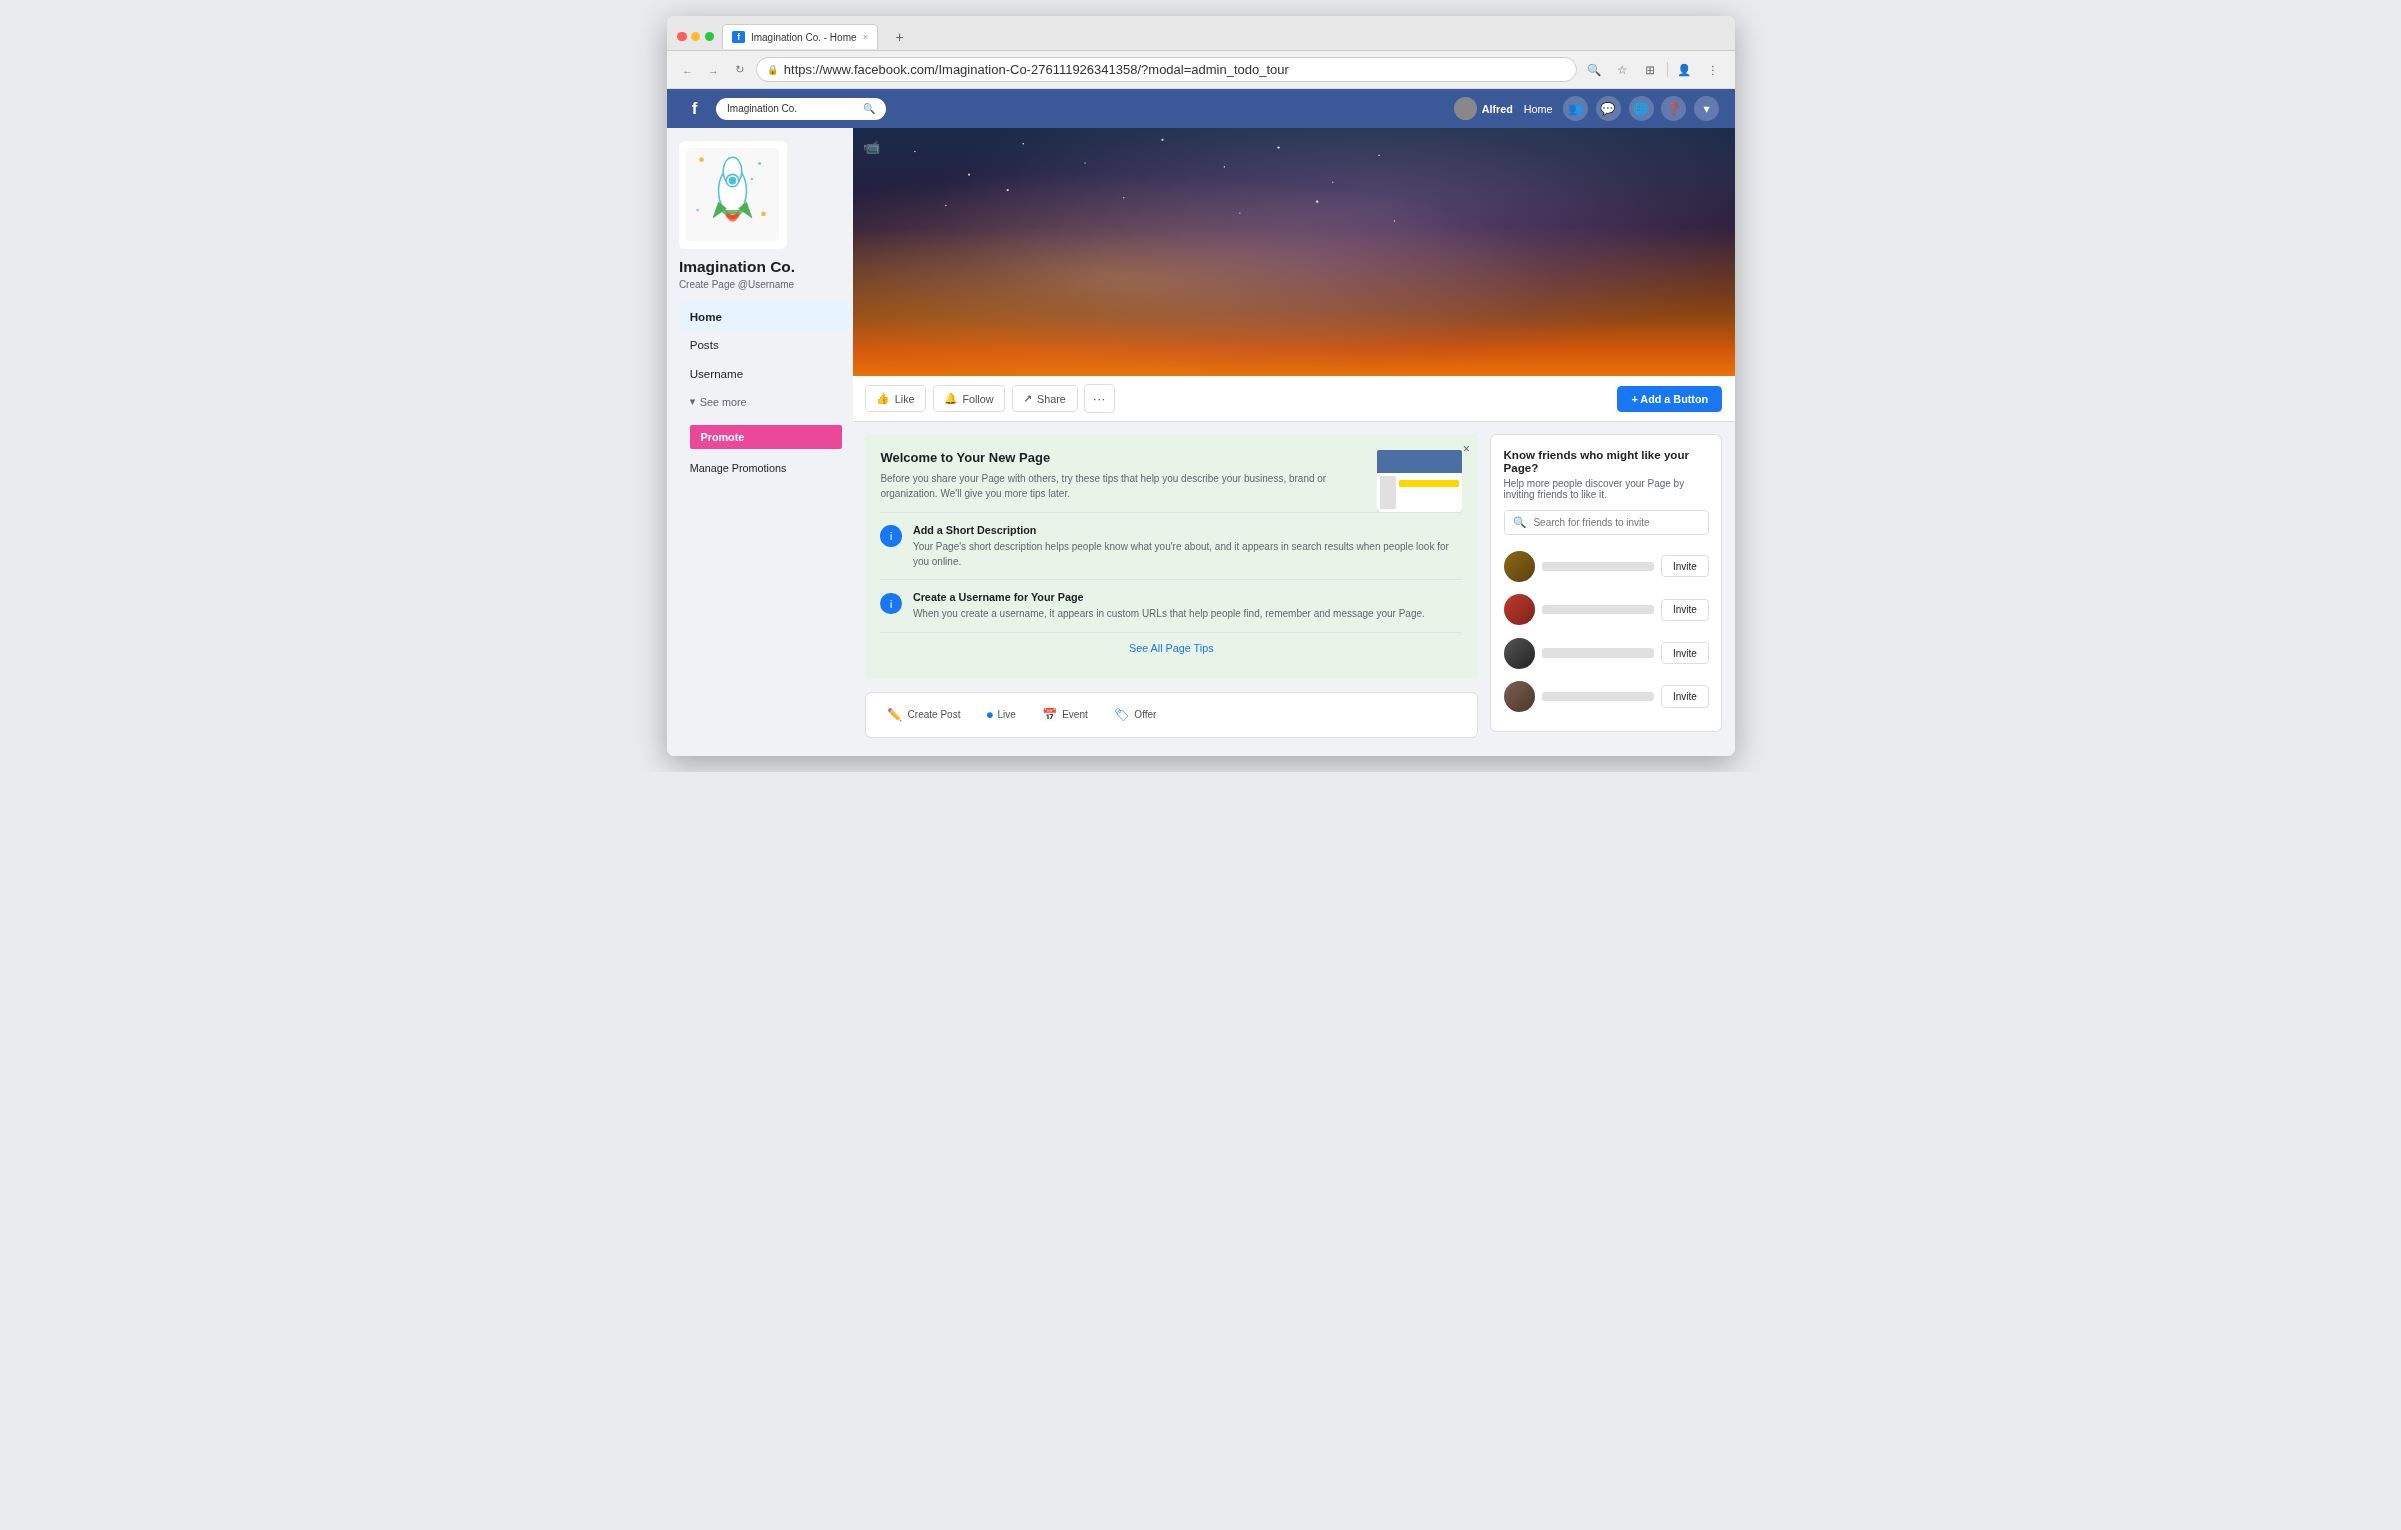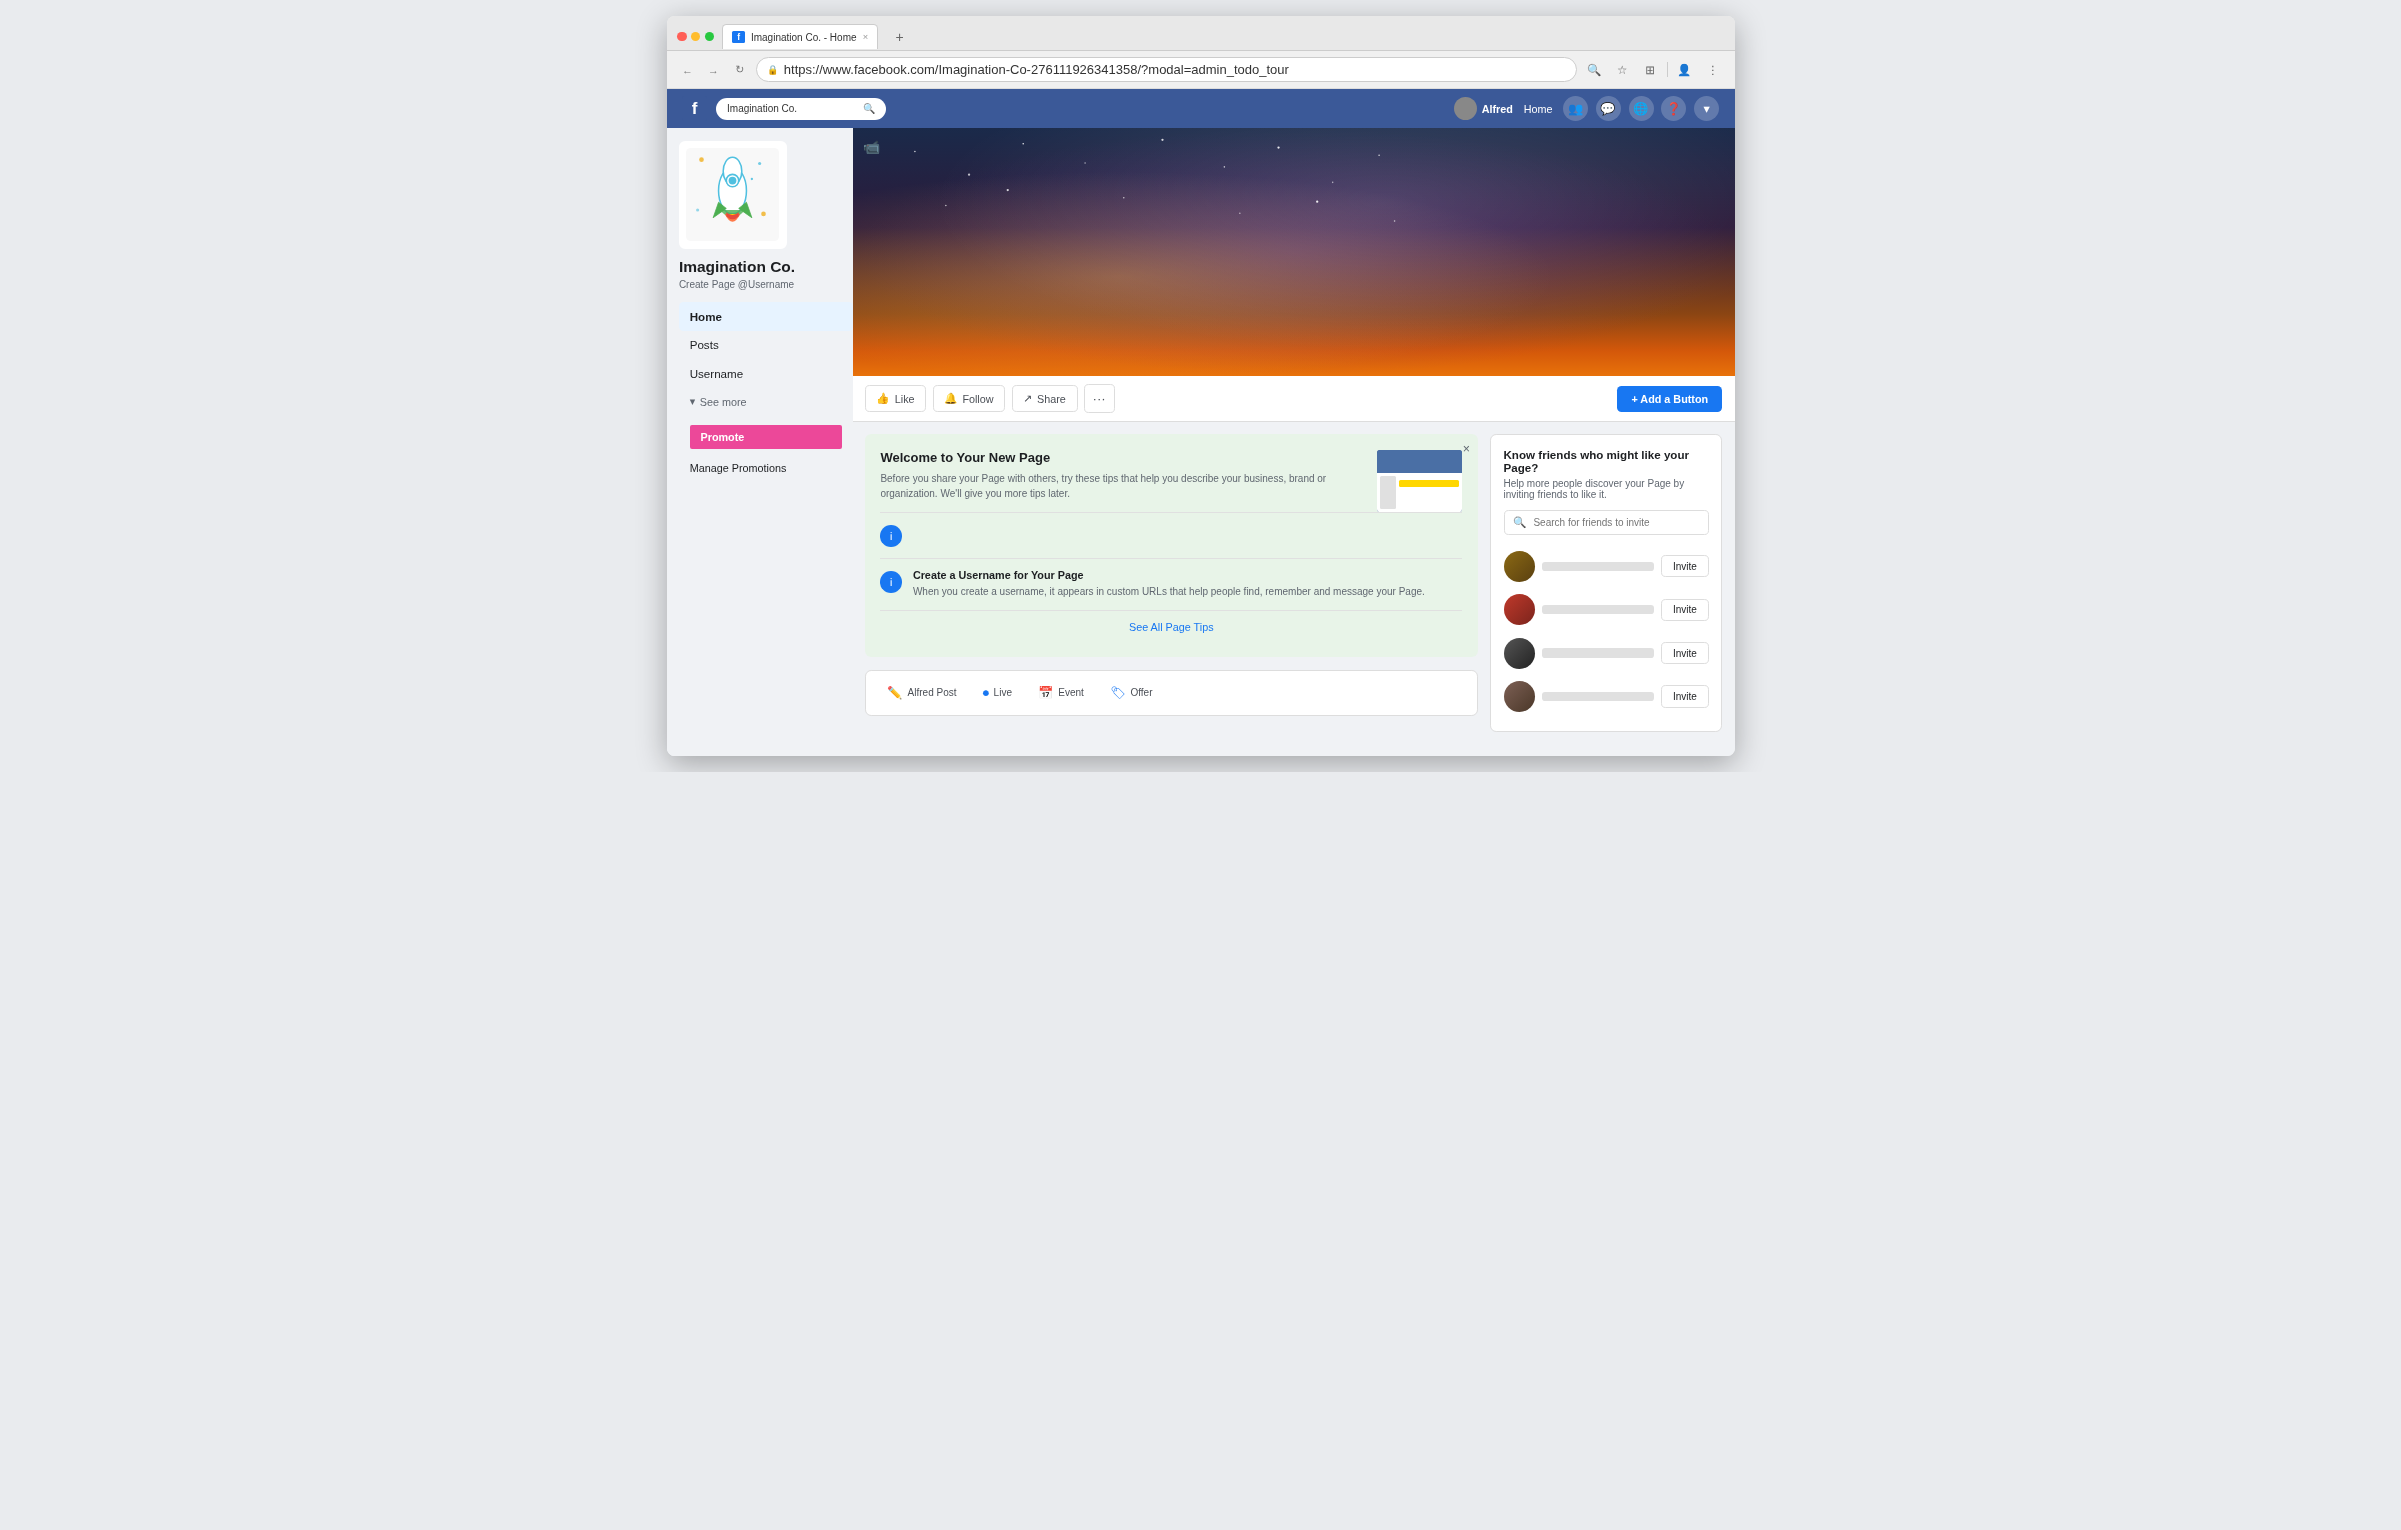--- a/index.html
+++ b/index.html
@@ -608,38 +608,42 @@
                     <div class="wi-sidebar"></div>
                     <div class="wi-main">
                       <div class="wi-bar"></div>
                     </div>
                   </div>
                 </div>
               </div>
 
               <div class="tip-item">
                 <div class="tip-icon">ℹ</div>
+                <div>
+                  <div class="tip-title">Add a Short Description</div>
+                  <div class="tip-desc">Your Page's short description helps people know what you're about, and it appears in search results when people look for you online.</div>
+                </div>
               </div>
 
               <div class="tip-item">
                 <div class="tip-icon">ℹ</div>
                 <div>
                   <div class="tip-title">Create a Username for Your Page</div>
                   <div class="tip-desc">When you create a username, it appears in custom URLs that help people find, remember and message your Page.</div>
                 </div>
               </div>
 
               <div class="see-all-tips">See All Page Tips</div>
             </div>
 
             <div class="create-post-bar">
               <div class="create-post-actions">
                 <button class="create-post-btn">
                   <span class="post-icon">✏️</span>
-                  <span>Alfred Post</span>
+                  <span>Create Post</span>
                 </button>
                 <button class="create-post-btn">
                   <span class="post-icon" style="color:#1877f2;">⏺</span>
                   <span>Live</span>
                 </button>
                 <button class="create-post-btn">
                   <span class="post-icon" style="color:#1877f2;">📅</span>
                   <span>Event</span>
                 </button>
                 <button class="create-post-btn">

